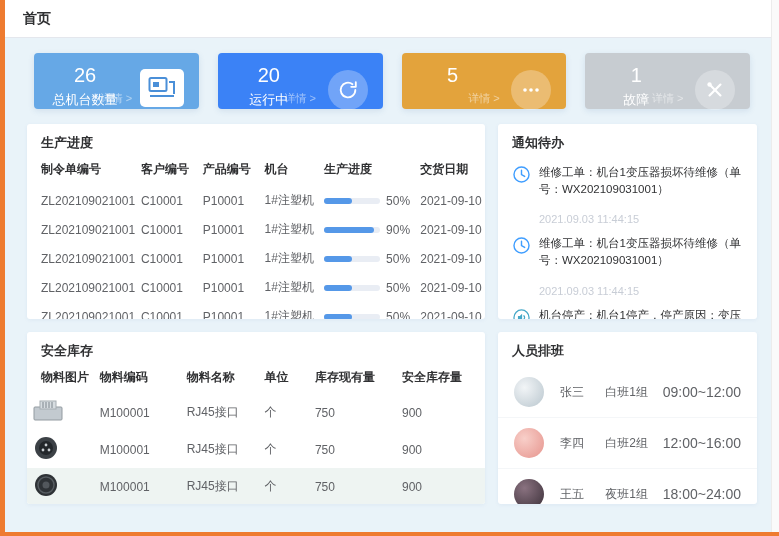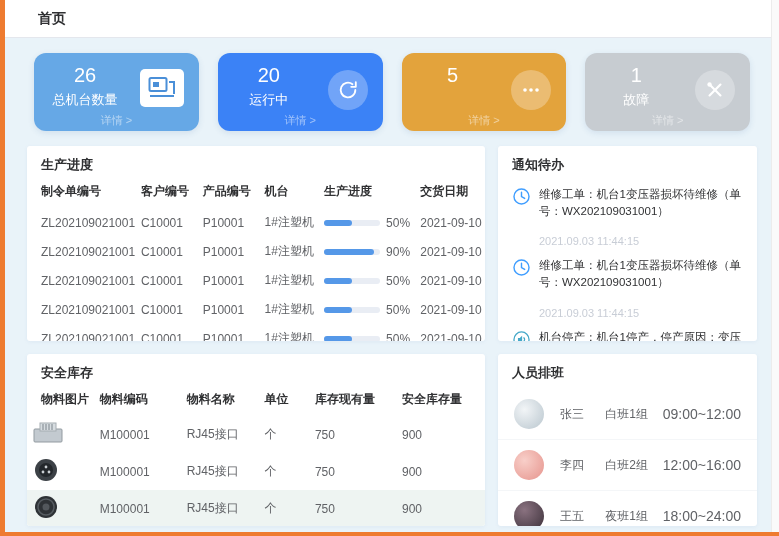--- a/index.html
+++ b/index.html
@@ -2,27 +2,27 @@
 <html style="--progress-fill: #5598e8; --clock-color: #409eff; --speaker-color: #45a8c8; --page-border: #ee7b30;"><head>
 <meta charset="utf-8">
 <style>
   * { margin:0; padding:0; box-sizing:border-box; font-family:"Liberation Sans","DejaVu Sans",sans-serif; }
   html,body { width:779px; height:536px; overflow:hidden; background:#fff; }
   .page { position:relative; width:779px; height:536px; background:#e9f3f9;
           border-left:5px solid var(--page-border,#ee7b30);
           border-bottom:4px solid var(--page-border,#ee7b30);
           display:flex; flex-direction:column; }
   .topbar { height:38px; flex:none; background:#fff; border-bottom:1px solid #e4e7ed;
-            display:flex; align-items:center; padding:0 33px; }
+            display:flex; align-items:center; padding:0 18px; }
   .topbar .title { font-size:14px; font-weight:bold; color:#303133; }
   .content { flex:1; padding:15px 22px 8px; overflow:hidden; }
 
   
   .cards { display:flex; gap:19px; margin:0 7px 15px; }
-  .card { flex:1; height:78px; border-radius:12px; position:relative; color:#fff;
+  .card { flex:1; height:56px; border-radius:4px; position:relative; color:#fff;
           box-shadow:0 2px 6px rgba(40,90,150,.12); }
   .card .num { position:absolute; top:11px; left:0; width:62%; text-align:center; font-size:20px; }
   .card .lbl { position:absolute; top:38px; left:0; width:62%; text-align:center; font-size:13px; }
   .card .detail { position:absolute; bottom:3px; left:0; width:100%; text-align:center;
                   font-size:11px; color:rgba(255,255,255,.5); cursor:pointer; }
   .badge { position:absolute; right:15px; top:17px; width:40px; height:40px; border-radius:50%;
            background:rgba(255,255,255,.28); display:flex; align-items:center; justify-content:center; }
   .badge.square { border-radius:5px; background:#fff; width:44px; height:38px; top:16px; }
 
   

